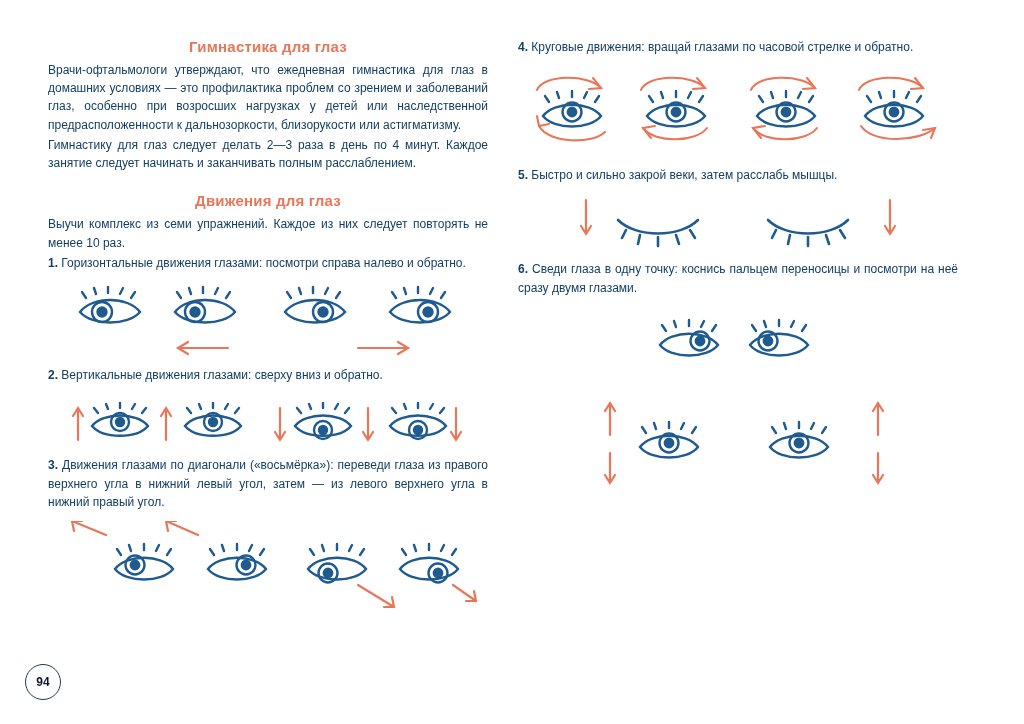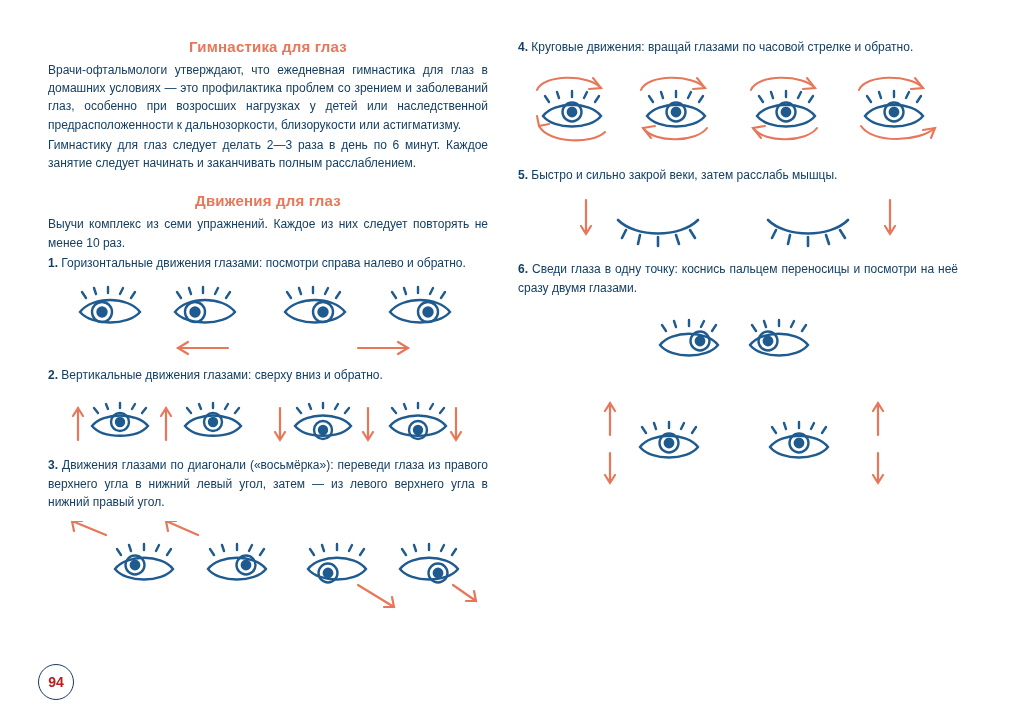--- a/index.html
+++ b/index.html
@@ -52,45 +52,45 @@
     width: 100%;
     display: flex;
     align-items: center;
     justify-content: center;
     margin: 10px 0 4px 0;
   }
   .fig svg { display: block; }
 
   .page-num {
     position: absolute;
-    left: 38px;
+    left: 25px;
     bottom: 24px;
     width: 34px;
     height: 34px;
     border: 1.5px solid #1b3a5c;
     border-radius: 50%;
     display: flex;
     align-items: center;
     justify-content: center;
-    font-size: 14px;
+    font-size: 12px;
     font-weight: bold;
-    color: #b91c1c;
+    color: #0f172a;
   }
 </style>
 </head>
 <body>
 
 <div class="page">
 
   <div class="col col-left">
 
     <h2 class="section-title">Гимнастика для глаз</h2>
 
     <p class="body">Врачи-офтальмологи утверждают, что ежедневная гимнастика для глаз в домашних условиях — это профилактика проблем со зрением и заболеваний глаз, особенно при возросших нагрузках у детей или наследственной предрасположенности к дальнозоркости, близорукости или астигматизму.</p>
-    <p class="body">Гимнастику для глаз следует делать 2—3 раза в день по 6 минут. Каждое занятие следует начинать и заканчивать полным расслаблением.</p>
+    <p class="body">Гимнастику для глаз следует делать 2—3 раза в день по 4 минут. Каждое занятие следует начинать и заканчивать полным расслаблением.</p>
 
     <div class="spacer-18"></div>
 
     <h2 class="section-title">Движения для глаз</h2>
 
     <p class="body">Выучи комплекс из семи упражнений. Каждое из них следует повторять не менее 10 раз.</p>
 
     <p class="body">
       <span class="num">1.</span>
       <span>Горизонтальные движения глазами: посмотри справа налево и обратно.</span>

